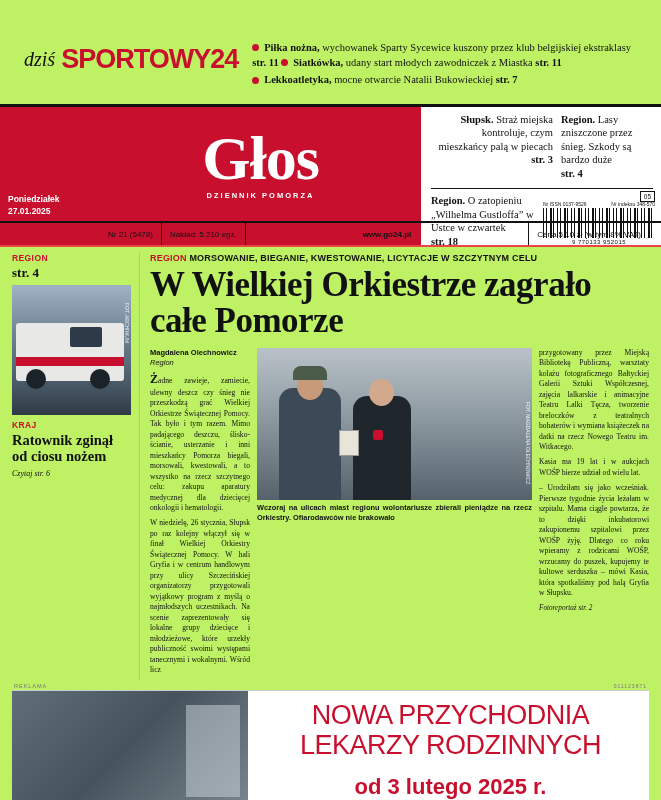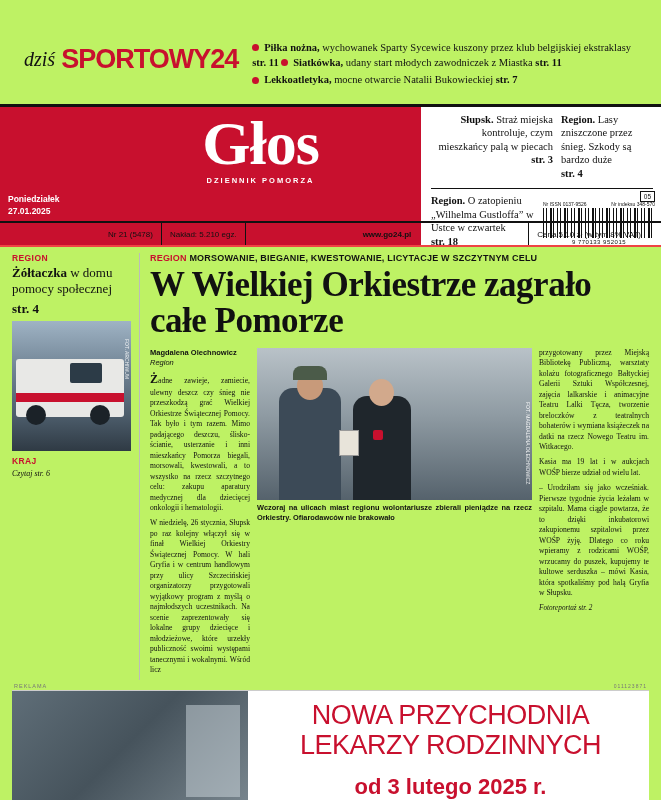--- a/index.html
+++ b/index.html
@@ -91,21 +91,21 @@
     font-size: 8.5px;
     font-weight: bold;
     line-height: 1.35;
   }
   .masthead-logo {
     flex: 1;
     background: #c8102e;
     position: relative;
     color: #fff;
     text-align: center;
-    padding-top: 2px;
+    padding-top: 17px;
   }
   .glos {
     font-family: "Liberation Serif", serif;
     font-weight: bold;
     font-size: 62px;
     line-height: 0.98;
     letter-spacing: -1px;
     margin-top: 4px;
   }
   .dziennik {
@@ -546,35 +546,33 @@
       <div class="mhb-seg">Nakład: 5.210 egz.</div>
       <div class="mhb-seg mhb-grow www">www.go24.pl</div>
       <div class="mhb-seg mhb-last">Cena 5,10 zł (w tym 8% VAT)</div>
     </div>
   </div>
 
   <div class="content">
 
     <div class="col-left">
       <div class="kicker-red">REGION</div>
-      <div class="left-lead">
-        <b>Żółtaczka</b><span> w domu pomocy społecznej</span>
-      </div>
       <div class="left-page">str. 4</div>
 
       <div class="photo">
         <div class="amb-body"></div>
         <div class="amb-stripe"></div>
         <div class="amb-win"></div>
         <div class="amb-wheel amb-w1"></div>
         <div class="amb-wheel amb-w2"></div>
         <div class="photo-credit">FOT. ARCHIWUM</div>
       </div>
 
       <div class="kicker-red">KRAJ</div>
+      <div class="left-head">Ratownik zginął od ciosu nożem</div>
       <div class="left-more">Czytaj str. 6</div>
     </div>
 
     <div class="col-main">
       <div class="main-kicker">
         <span class="reg">REGION</span><span> MORSOWANIE, BIEGANIE, KWESTOWANIE, LICYTACJE W SZCZYTNYM CELU</span>
       </div>
       <div class="headline">W Wielkiej Orkiestrze zagrało całe Pomorze</div>
 
       <div class="main-cols">

